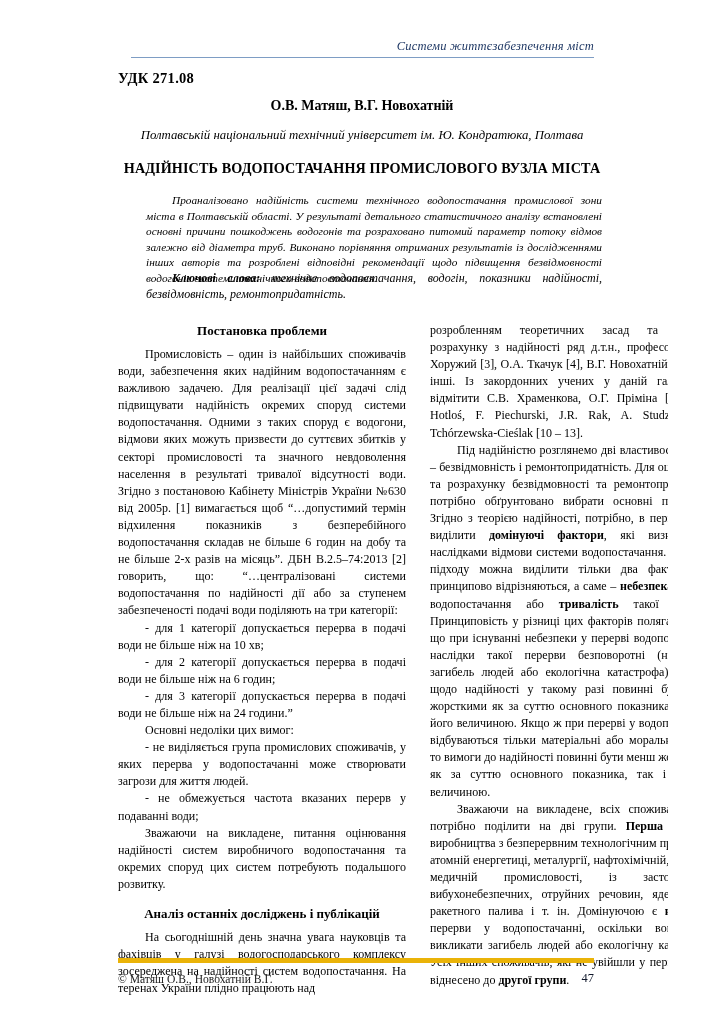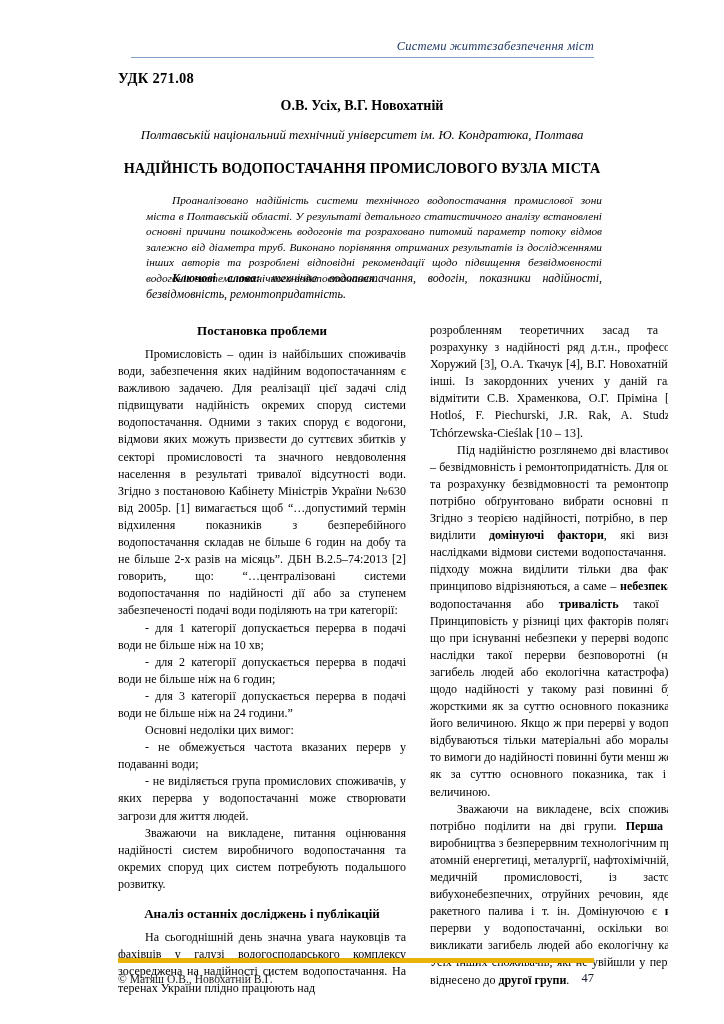--- a/index.html
+++ b/index.html
@@ -162,21 +162,21 @@
 <body>
 
 <div class="page">
 
   <div class="running-header">
     <span class="running-header-text">Системи життєзабезпечення міст</span>
   </div>
 
   <div class="udk">УДК 271.08</div>
 
-  <div class="authors">О.В. Усіх, В.Г. Новохатній</div>
+  <div class="authors">О.В. Матяш, В.Г. Новохатній</div>
 
   <div class="affiliation">Полтавській національний технічний університет ім. Ю. Кондратюка, Полтава</div>
 
   <div class="doc-title">НАДІЙНІСТЬ ВОДОПОСТАЧАННЯ ПРОМИСЛОВОГО ВУЗЛА МІСТА</div>
 
   <div class="abstract">Проаналізовано надійність системи технічного водопостачання промислової зони міста в Полтавській області. У результаті детального статистичного аналізу встановлені основні причини пошкоджень водогонів та розраховано питомий параметр потоку відмов залежно від діаметра труб. Виконано порівняння отриманих результатів із дослідженнями інших авторів та розроблені відповідні рекомендації щодо підвищення безвідмовності водогонів системи технічного водопостачання.</div>
 
   <div class="keywords">
     <b>Ключові слова:</b>
     <span>технічне водопостачання, водогін, показники надійності, безвідмовність, ремонтопридатність.</span>
@@ -186,22 +186,22 @@
 
     <div class="col col-left">
 
       <div class="sec-head">Постановка проблеми</div>
 
       <p class="body">Промисловість – один із найбільших споживачів води, забезпечення яких надійним водопостачанням є важливою задачею. Для реалізації цієї задачі слід підвищувати надійність окремих споруд системи водопостачання. Одними з таких споруд є водогони, відмови яких можуть призвести до суттєвих збитків у секторі промисловості  та значного невдоволення населення в результаті тривалої відсутності води. Згідно з постановою Кабінету Міністрів України №630 від 2005р. [1] вимагається щоб “…допустимий термін відхилення показників з безперебійного водопостачання складав не більше 6 годин на добу та не більше 2-х разів на місяць”. ДБН В.2.5–74:2013 [2] говорить, що: “…централізовані системи водопостачання по надійності дії або за ступенем забезпеченості подачі води поділяють на три категорії:</p>
       <p class="body bullet">- для 1 категорії допускається перерва в подачі води не більше ніж на 10 хв;</p>
       <p class="body bullet">- для 2 категорії допускається перерва в подачі води не більше ніж на 6 годин;</p>
       <p class="body bullet">- для 3 категорії допускається перерва в подачі води не більше ніж на 24 години.”</p>
       <p class="body">Основні недоліки цих вимог:</p>
+      <p class="body bullet">-   не виділяється група промислових споживачів, у яких перерва у водопостачанні може створювати загрози для життя людей.</p>
       <p class="body bullet">-   не обмежується частота вказаних перерв у подаванні води;</p>
-      <p class="body bullet">-   не виділяється група промислових споживачів, у яких перерва у водопостачанні може створювати загрози для життя людей.</p>
       <p class="body">Зважаючи на викладене, питання оцінювання надійності систем виробничого водопостачання та окремих споруд цих систем потребують подальшого розвитку.</p>
 
       <div class="sec-head tight">Аналіз останніх досліджень і публікацій</div>
 
       <p class="body">На сьогоднішній день значна увага науковців та фахівців у галузі водогосподарського комплексу зосереджена на надійності систем водопостачання. На теренах України плідно працюють над</p>
     </div>
 
     <div class="col col-right">
 
       <p class="body noindent">розробленням теоретичних засад та методик розрахунку з надійності ряд д.т.н., професорів: П.Д. Хоружий [3], О.А. Ткачук [4], В.Г. Новохатній [5 – 7] та інші. Із закордонних учених у даній галузі слід відмітити С.В. Храменкова, О.Г. Пріміна [8, 9], H. Hotloś, F. Piechurski, J.R. Rak, A. Studzinski, B. Tchórzewska-Cieślak [10 – 13].</p>

